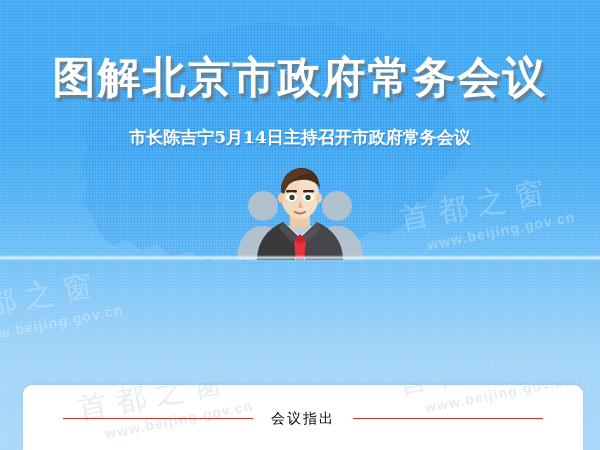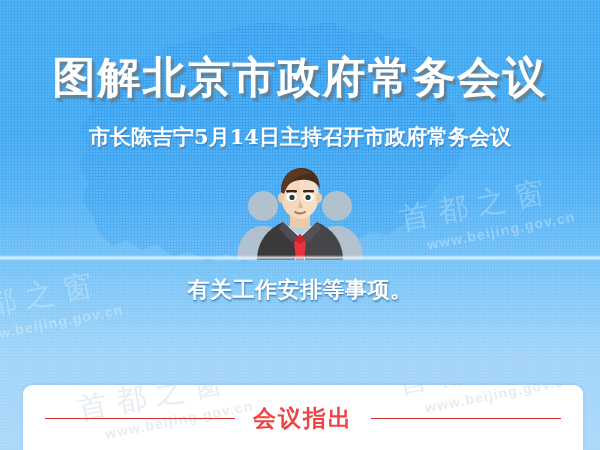--- a/index.html
+++ b/index.html
@@ -119,21 +119,21 @@
         3px 4px 2px rgba(90,90,90,0.35);
   }
 
   .subtitle {
     position: absolute;
     left: 0;
     top: 124px;
     width: 600px;
     text-align: center;
     color: #ffffff;
-    font-size: 21px;
+    font-size: 17px;
     line-height: 26px;
     font-weight: bold;
     letter-spacing: 0px;
     font-family: "DejaVu Serif", "Liberation Serif", serif;
     text-shadow: 1px 2px 0 rgba(60,120,175,0.55);
   }
 
   
   .lead {
     position: absolute;
@@ -209,24 +209,24 @@
     justify-content: center;
   }
   .rule {
     height: 1px;
     background: #d0342c;
     flex: 0 0 auto;
   }
   .rule-left  { width: 190px; margin-right: 18px; }
   .rule-right { width: 190px; margin-left: 18px; }
   .section-title {
-    color: #ef4444;
-    font-size: 23px;
+    color: #000000;
+    font-size: 14px;
     line-height: 22px;
-    font-weight: bold;
+    font-weight: normal;
     letter-spacing: 2px;
     white-space: nowrap;
     font-family: "DejaVu Sans", "Liberation Sans", sans-serif;
   }
 </style>
 </head>
 <body>
 
 <div id="infographic">
 
@@ -330,21 +330,20 @@
       <path d="M80,52 Q85,55 90,52" stroke="#b5704f" stroke-width="2" fill="none" stroke-linecap="round"></path>
     </svg>
   </div>
 
   <div class="light-band"></div>
 
   <div class="title">图解北京市政府常务会议</div>
   <div class="subtitle">市长陈吉宁5月14日主持召开市政府常务会议</div>
 
   <div class="lead">
-    <span class="lead-line">有关工作安排等事项。</span>
   </div>
 
   <div class="panel">
     <div class="panel-wm panel-wm-l">
       <span class="wm-cn">首都之窗</span>
       <span class="wm-url">www.beijing.gov.cn</span>
     </div>
     <div class="panel-wm panel-wm-r">
       <span class="wm-cn">首都之窗</span>
       <span class="wm-url">www.beijing.gov.cn</span>

